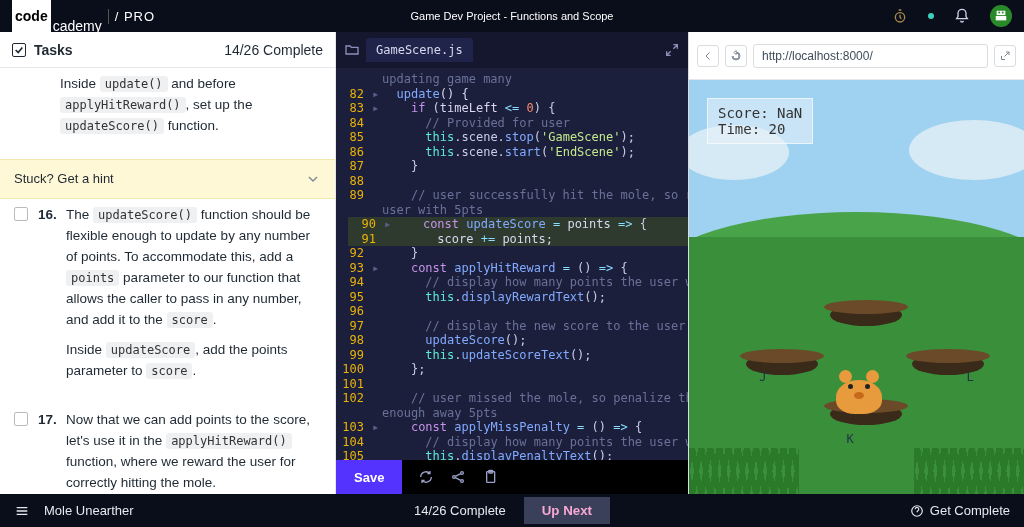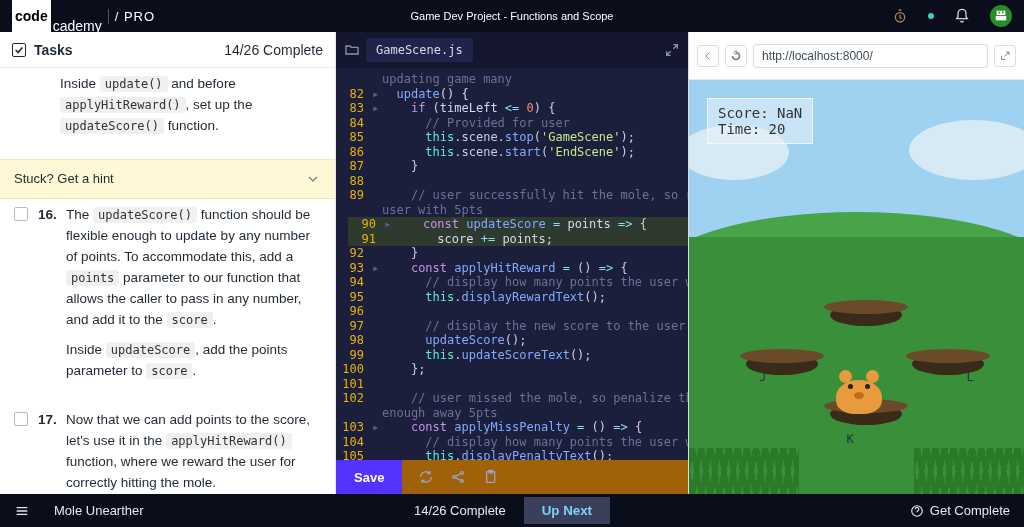--- a/index.html
+++ b/index.html
@@ -44,21 +44,21 @@
   .code{ white-space:pre; }
   .tok-kw{ color:#c792ea;}
   .tok-fn{ color:#82aaff;}
   .tok-str{ color:#c3e88d;}
   .tok-cm{ color:#6a7199;}
   .tok-op{ color:#89ddff;}
   .tok-this{ color:#5eead4;}
   .tok-num{ color:#f78c6c;}
   .tok-id{ color:#d6d9ef;}
   .sel-line{ background:#2f3a2f;margin-left:12px;}
-  .mid-foot{ height:34px; background:#a16207; display:flex; align-items:center; gap:16px; padding:0 0 0 0;}
+  .mid-foot{ height:34px; background:#000000; display:flex; align-items:center; gap:16px; padding:0 0 0 0;}
   .save-btn{ background:#5533ff; color:#fff; height:34px; padding:0 18px; font-weight:600; border:none; cursor:pointer; font-size:13px;}
   .mid-foot .ic{ color:#9aa0c7; cursor:pointer;}
 
   
   .right{ width:336px; background:#fff; display:flex; flex-direction:column; border-left:1px solid #d9dde2;}
   .url-bar{ height:48px; display:flex; align-items:center; gap:6px; padding:0 8px; border-bottom:1px solid #e4e7eb;}
   .url-btn{ width:22px;height:22px; display:flex;align-items:center;justify-content:center; border:1px solid #d9dde2; border-radius:3px; color:#7b8794; cursor:pointer;}
   .url-field{ flex:1; height:24px; border:1px solid #d9dde2; border-radius:3px; padding:0 8px; font-size:12px; color:#3e4c59;}
   .game-view { flex:1; position:relative; overflow:hidden; }
   .sky{ position:absolute; inset:0; height:38%; background:#9fd1f0;}
@@ -80,25 +80,25 @@
   .mole .ear.l{left:3px;} .mole .ear.r{right:3px;}
   .mole .eye{ width:5px;height:5px;background:#222;border-radius:50%;position:absolute;top:10px;}
   .mole .eye.l{left:12px;} .mole .eye.r{right:12px;}
   .mole .nose{width:10px;height:7px;background:#c46a1a;border-radius:50%;position:absolute;top:18px;left:18px;}
   .key-lbl{ position:absolute; font-family:Menlo,monospace; color:#234; font-size:12px;}
   .kJ{top:70%; left:21%;} .kL{top:70%; right:15%;} .kK{top:85%; left:47%;}
   .weeds{position:absolute; bottom:0; height:46px; background:repeating-linear-gradient(100deg,#2a7a2a 0 5px, transparent 5px 9px), repeating-linear-gradient(80deg,#2a7a2a 0 5px, transparent 5px 9px);}
   .w1{left:0;width:110px;} .w2{right:0;width:110px;}
 
   
-  .bottom{ height:33px; background:#0a0d1a; display:flex; align-items:center; color:#e7e9f0; padding:0 14px; font-size:13px;gap:10px;}
+  .bottom{ height:33px; background:#0a0d1a; display:flex; align-items:center; color:#e7e9f0; padding:0 14px; font-size:13px;}
   .hamb{ margin-right:14px; cursor:pointer;}
   .bot-center{ position:absolute; left:0; right:0; display:flex; justify-content:center; align-items:center; gap:18px; pointer-events:none;}
   .bot-center >*{pointer-events:auto;}
-  .upnext{ background:#3a3f5a; color:#7dd3fc; padding:6px 18px; border:none; font-weight:600; cursor:pointer;}
+  .upnext{ background:#3a3f5a; color:#f9a8d4; padding:6px 18px; border:none; font-weight:600; cursor:pointer;}
   .unstuck{ margin-left:auto; display:flex; align-items:center; gap:6px; cursor:pointer;}
 </style>
 </head>
 <body>
 
 <div class="topbar">
   <div class="logo">
     <span class="box">code</span>
       <span class="cademy">cademy</span>
     <span class="pro">/ PRO</span>

